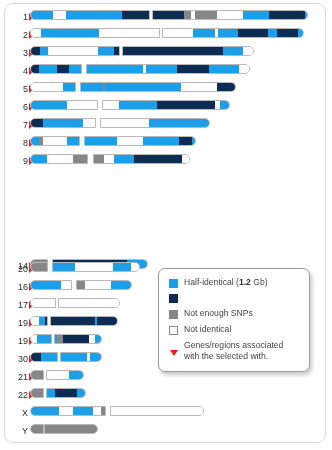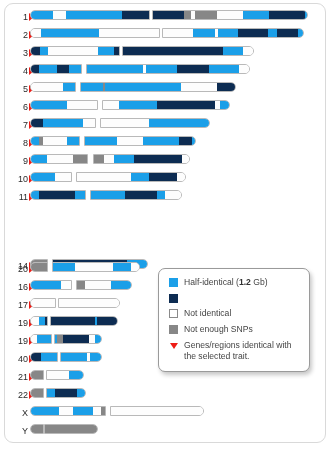--- a/index.html
+++ b/index.html
@@ -99,21 +99,21 @@
   }
   #legend-title {
     font-size: 11px;
     font-weight: bold;
     color: #1a1a1a;
     margin-bottom: 6px;
     letter-spacing: 0.1px;
   }
   .leg-item {
     display: flex;
-    align-items: flex-start;
+    align-items: center;
     margin-bottom: 5px;
     font-size: 8.6px;
     color: #444444;
     line-height: 1.28;
   }
   .leg-item:last-child { margin-bottom: 0; }
   .sw {
     flex: 0 0 auto;
     width: 9px;
     height: 9px;
@@ -301,53 +301,20 @@
           <div class="band" style="left: 42px; width: 16px; background: rgb(135, 135, 135);"></div>
         </div>
         <div class="arm rcap" style="left: 93px; width: 97px;">
           <div class="band" style="left: 0px; width: 10px; background: rgb(135, 135, 135);"></div>
           <div class="band" style="left: 10px; width: 10px; background: rgb(253, 253, 253);"></div>
           <div class="band" style="left: 20px; width: 20px; background: rgb(27, 159, 232);"></div>
           <div class="band" style="left: 40px; width: 48px; background: rgb(13, 44, 82);"></div>
           <div class="band" style="left: 88px; width: 9px; background: rgb(253, 253, 253);"></div>
         </div>
       </div>
-      <div class="row" style="top: 172px;">
-        <div class="labelbox">
-          <div class="rlabel">10</div>
-        </div>
-        <div class="marker"></div>
-        <div class="arm lcap" style="left: 30px; width: 42px;">
-          <div class="band" style="left: 0px; width: 24px; background: rgb(27, 159, 232);"></div>
-          <div class="band" style="left: 24px; width: 18px; background: rgb(253, 253, 253);"></div>
-        </div>
-        <div class="arm rcap" style="left: 76px; width: 110px;">
-          <div class="band" style="left: 0px; width: 54px; background: rgb(253, 253, 253);"></div>
-          <div class="band" style="left: 54px; width: 18px; background: rgb(27, 159, 232);"></div>
-          <div class="band" style="left: 72px; width: 28px; background: rgb(13, 44, 82);"></div>
-          <div class="band" style="left: 100px; width: 10px; background: rgb(253, 253, 253);"></div>
-        </div>
-      </div>
-      <div class="row" style="top: 190px;">
-        <div class="labelbox">
-          <div class="rlabel">11</div>
-        </div>
-        <div class="marker"></div>
-        <div class="arm lcap" style="left: 30px; width: 56px;">
-          <div class="band" style="left: 0px; width: 8px; background: rgb(27, 159, 232);"></div>
-          <div class="band" style="left: 8px; width: 36px; background: rgb(13, 44, 82);"></div>
-          <div class="band" style="left: 44px; width: 12px; background: rgb(27, 159, 232);"></div>
-        </div>
-        <div class="arm rcap" style="left: 90px; width: 92px;">
-          <div class="band" style="left: 0px; width: 34px; background: rgb(27, 159, 232);"></div>
-          <div class="band" style="left: 34px; width: 32px; background: rgb(13, 44, 82);"></div>
-          <div class="band" style="left: 66px; width: 8px; background: rgb(27, 159, 232);"></div>
-          <div class="band" style="left: 74px; width: 18px; background: rgb(253, 253, 253);"></div>
-        </div>
-      </div>
       <div class="row" style="top: 259px;">
         <div class="labelbox">
           <div class="rlabel">14</div>
         </div>
         <div class="marker"></div>
         <div class="arm lcap" style="left: 30px; width: 18px;">
           <div class="band" style="left: 0px; width: 18px; background: rgb(135, 135, 135);"></div>
         </div>
         <div class="arm rcap" style="left: 52px; width: 96px;">
           <div class="band" style="left: 0px; width: 74px; background: rgb(13, 44, 82);"></div>
@@ -424,21 +391,21 @@
         <div class="arm rcap" style="left: 54px; width: 48px;">
           <div class="band" style="left: 0px; width: 2px; background: rgb(27, 159, 232);"></div>
           <div class="band" style="left: 2px; width: 6px; background: rgb(135, 135, 135);"></div>
           <div class="band" style="left: 8px; width: 26px; background: rgb(13, 44, 82);"></div>
           <div class="band" style="left: 34px; width: 6px; background: rgb(253, 253, 253);"></div>
           <div class="band" style="left: 40px; width: 8px; background: rgb(27, 159, 232);"></div>
         </div>
       </div>
       <div class="row" style="top: 352px;">
         <div class="labelbox">
-          <div class="rlabel">40</div>
+          <div class="rlabel">30</div>
         </div>
         <div class="marker"></div>
         <div class="arm lcap" style="left: 30px; width: 28px;">
           <div class="band" style="left: 0px; width: 10px; background: rgb(13, 44, 82);"></div>
           <div class="band" style="left: 10px; width: 18px; background: rgb(27, 159, 232);"></div>
         </div>
         <div class="arm rcap" style="left: 60px; width: 42px;">
           <div class="band" style="left: 0px; width: 26px; background: rgb(27, 159, 232);"></div>
           <div class="band" style="left: 26px; width: 3px; background: rgb(253, 253, 253);"></div>
           <div class="band" style="left: 29px; width: 13px; background: rgb(27, 159, 232);"></div>
@@ -502,26 +469,26 @@
   <div id="legend">
     <div id="legend-items">
         <div class="leg-item">
           <span class="sw" style="background: rgb(27, 159, 232);"></span>
           <span class="leg-txt">Half-identical (<b>1.2</b> Gb)</span>
         </div>
         <div class="leg-item">
           <span class="sw" style="background: rgb(13, 44, 82);"></span>
         </div>
         <div class="leg-item">
+          <span class="sw" style="background: rgb(135, 135, 135);"></span>
+          <span class="leg-txt">Not enough SNPs</span>
+        </div>
+        <div class="leg-item">
           <span class="sw hollow"></span>
           <span class="leg-txt">Not identical</span>
         </div>
         <div class="leg-item">
-          <span class="sw" style="background: rgb(135, 135, 135);"></span>
-          <span class="leg-txt">Not enough SNPs</span>
-        </div>
-        <div class="leg-item">
           <span class="tri"></span>
-          <span class="leg-txt">Genes/regions identical with the selected trait.</span>
+          <span class="leg-txt">Genes/regions associated with the selected with.</span>
         </div>
       </div>
   </div>
 </div>
 
 </body></html>

